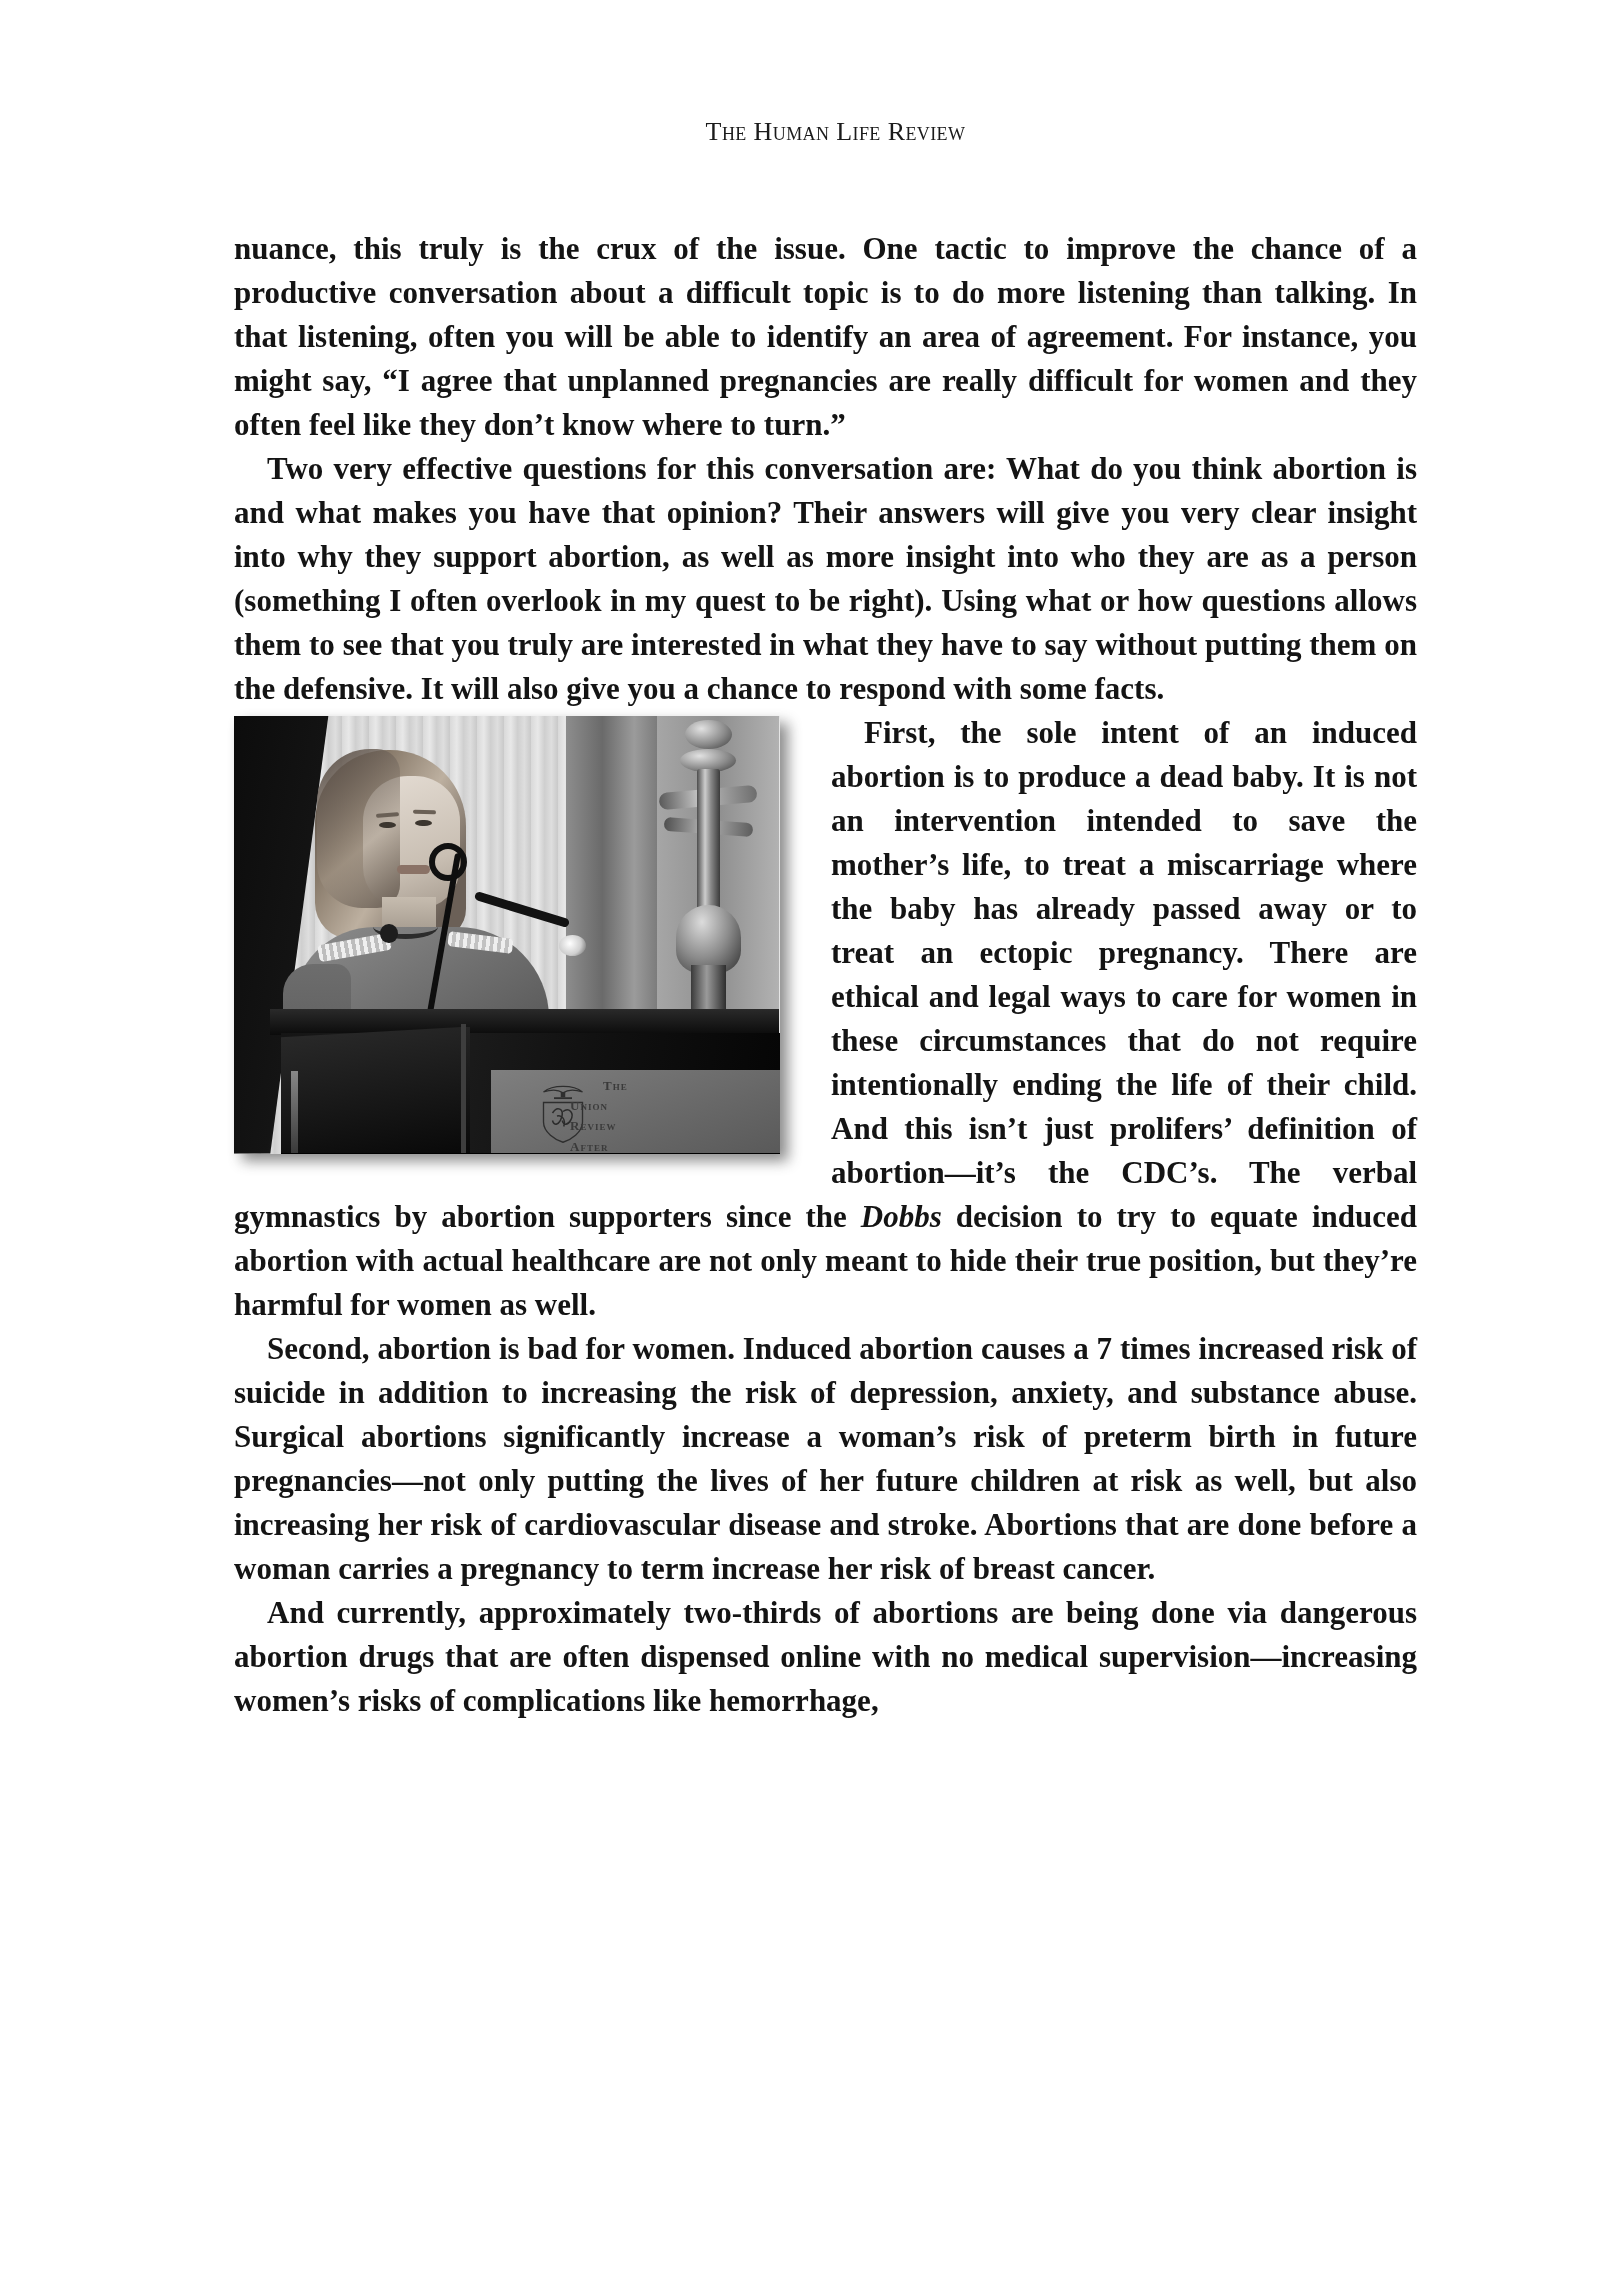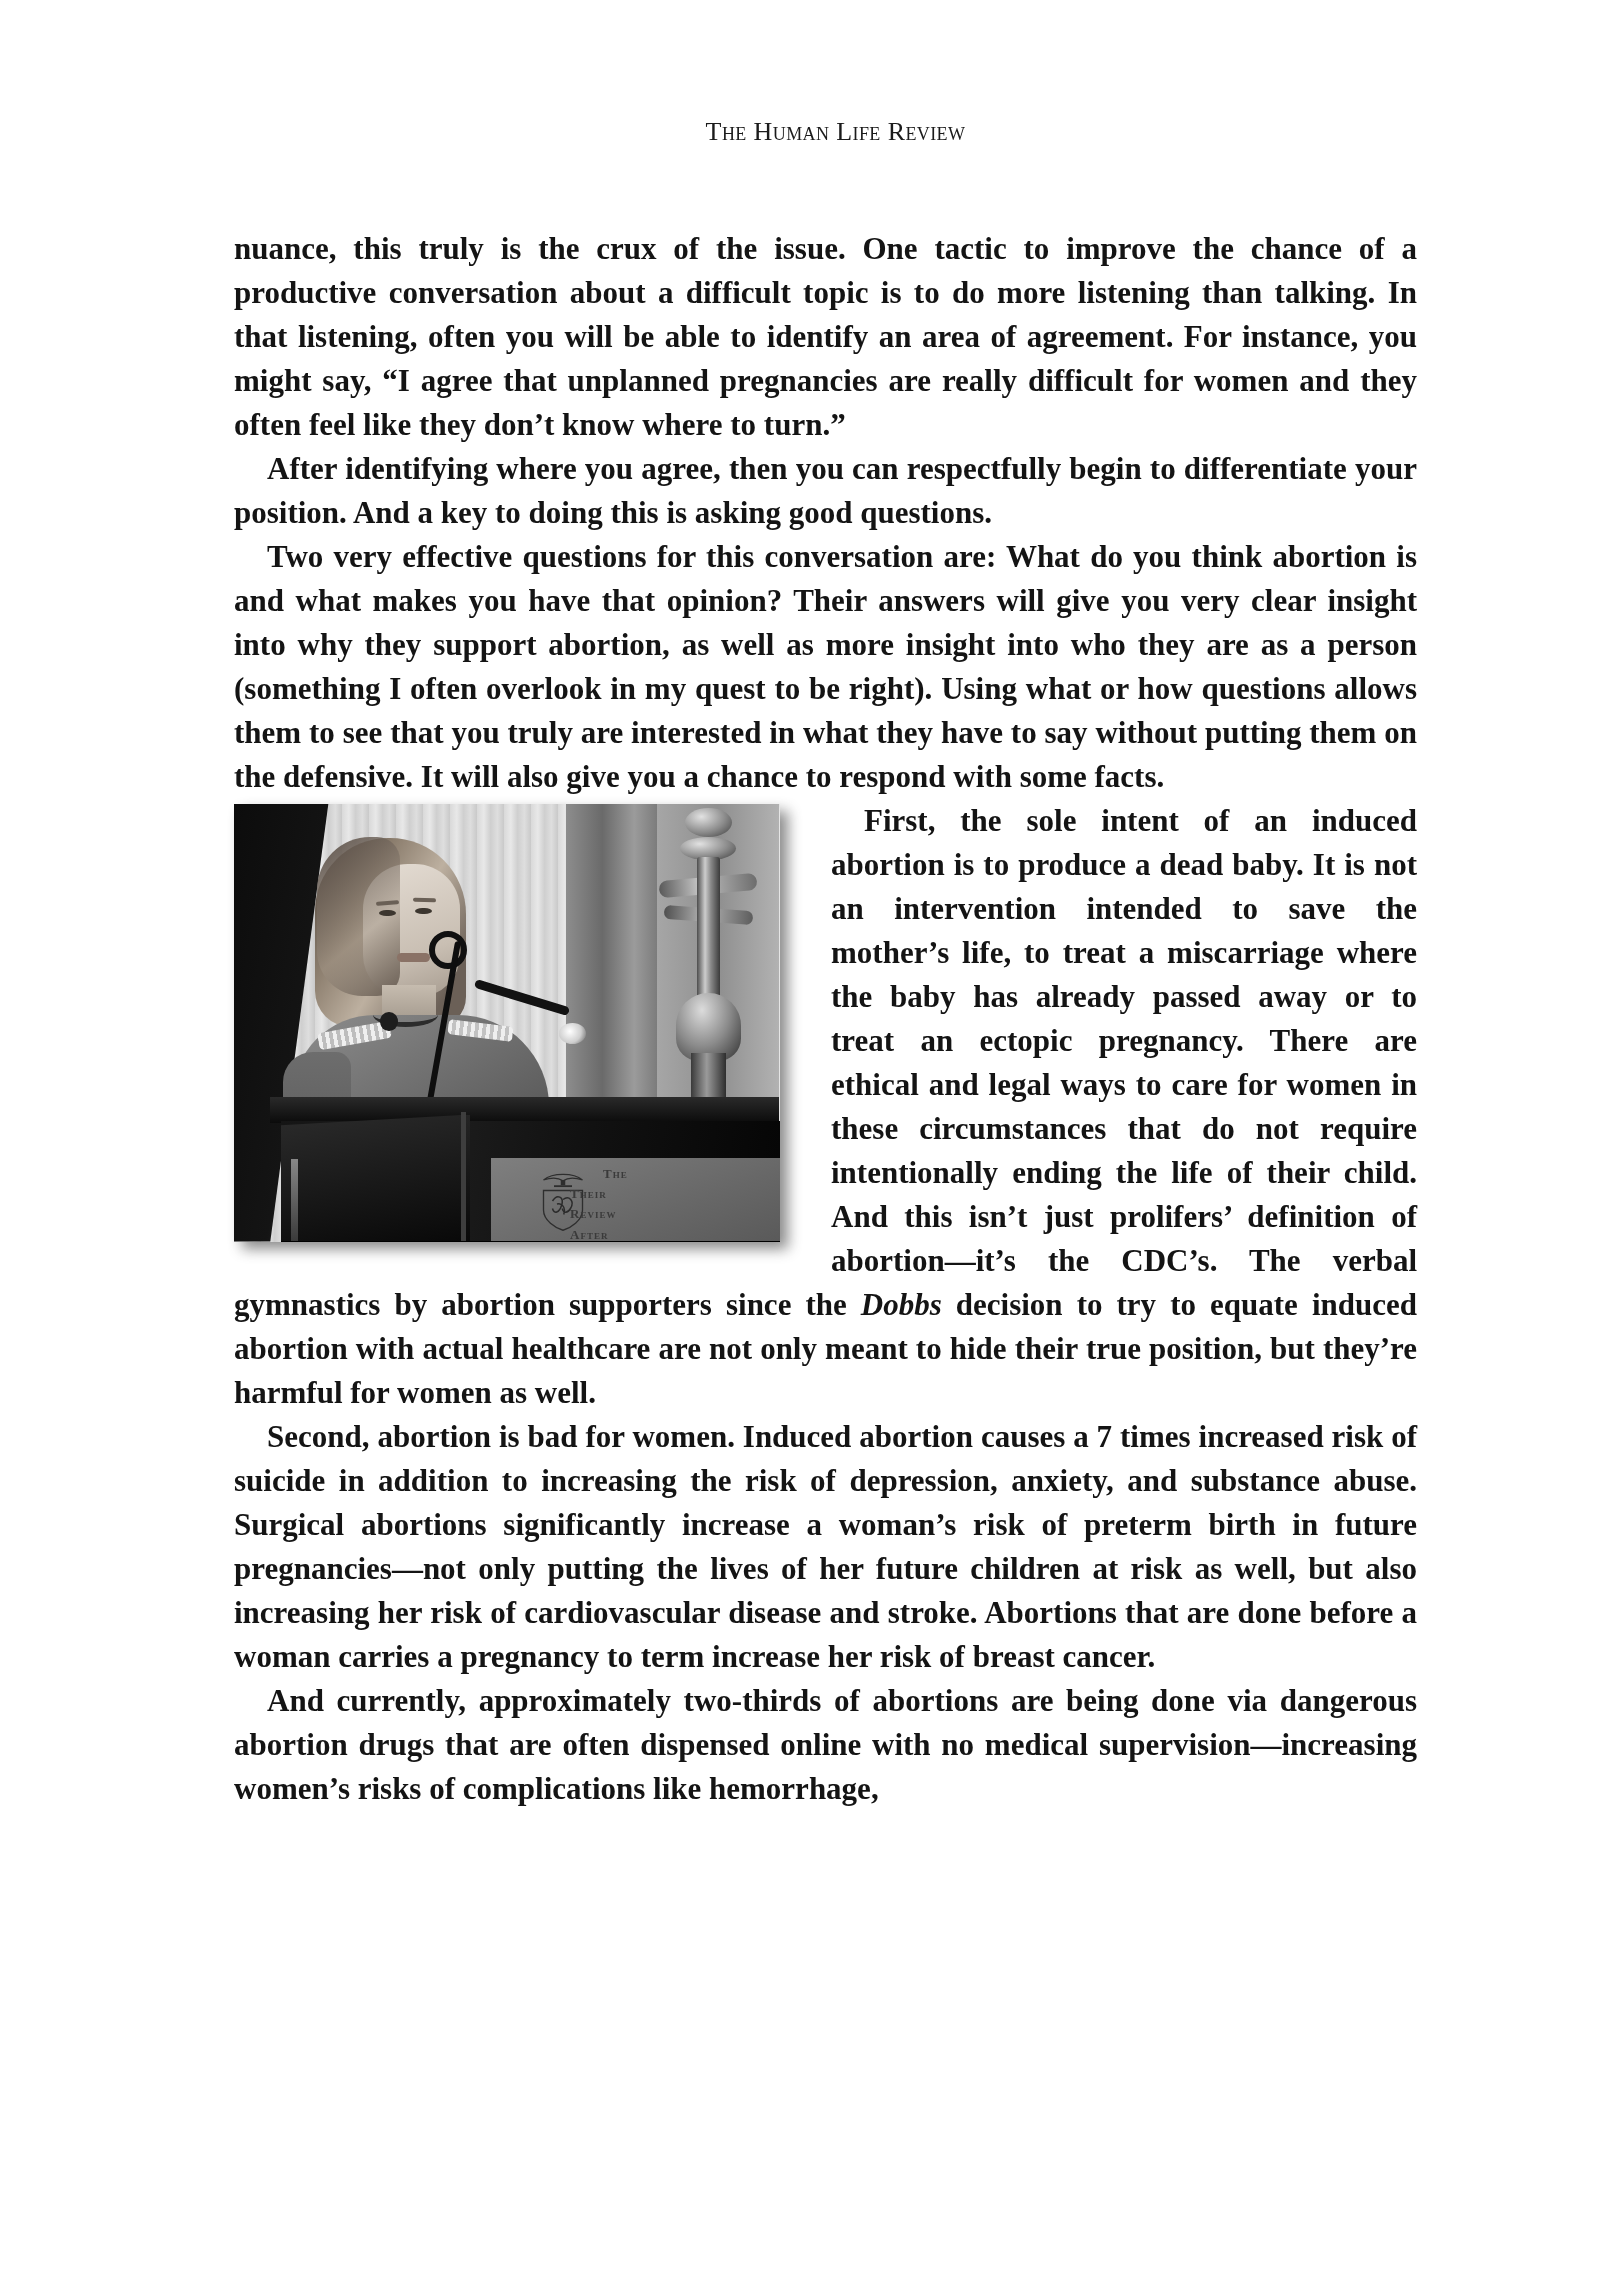--- a/index.html
+++ b/index.html
@@ -339,21 +339,20 @@
 <body>
 
 <div class="page">
 
   <div class="running-head sc">The Human Life Review</div>
 
   <div class="col">
 
     <p>nuance, this truly is the crux of the issue. One tactic to improve the chance of a productive conversation about a difficult topic is to do more listening than talking. In that listening, often you will be able to identify an area of agreement. For instance, you might say, “I agree that unplanned pregnancies are really difficult for women and they often feel like they don’t know where to turn.”</p>
 
-    <p class="indent">After identifying where you agree, then you can respectfully begin to differentiate your position. And a key to doing this is asking good questions.</p>
 
     <p class="indent">Two very effective questions for this conversation are: What do you think abortion is and what makes you have that opinion? Their answers will give you very clear insight into why they support abortion, as well as more insight into who they are as a person (something I often overlook in my quest to be right). Using what or how questions allows them to see that you truly are interested in what they have to say without putting them on the defensive. It will also give you a chance to respond with some facts.</p>
 
     <p class="indent">
       <span class="photo-figure">
         <span class="photo-shadow"></span>
         <span class="photo">
           <span class="scene">
             <span class="curtain"></span>
             <span class="curtain-panel-right"></span>
@@ -406,21 +405,21 @@
                   <rect x="29" y="16" width="6" height="7" fill="#2e2e2e"></rect>
                   <rect x="20" y="23" width="24" height="2.4" fill="#2e2e2e"></rect>
                   <path d="M6 30 H58 V56 C58 70, 42 80, 32 83 C22 80, 6 70, 6 56 Z" fill="none" stroke="#2e2e2e" stroke-width="1.8"></path>
                   <path d="M18 44 C24 34, 34 38, 30 50 C27 60, 20 62, 18 54" fill="none" stroke="#2b2b2b" stroke-width="2"></path>
                   <path d="M32 42 C40 36, 48 44, 42 54 C38 61, 32 60, 31 54" fill="none" stroke="#2b2b2b" stroke-width="2"></path>
                   <path d="M24 48 C30 46, 36 52, 33 62" fill="none" stroke="#2b2b2b" stroke-width="2"></path>
                 </svg>
               </span>
               <span class="plaque-words">
                 <span>The</span><br>
-                <span>Their</span><br>
+                <span>Union</span><br>
                 <span>Review</span><br>
                 <span>After</span>
               </span>
             </span>
             <span class="plaque-bottom"></span>
           </span>
         </span>
       </span>
       <span>First, the sole intent of an induced abortion is to produce a dead baby. It is not an intervention intended to save the mother’s life, to treat a miscarriage where the baby has already passed away or to treat an ectopic pregnancy.  There are ethical and legal ways to care for women in these circumstances that do not require intentionally ending the life of their child. And this isn’t just prolifers’ definition of abortion—it’s the CDC’s. The verbal gymnastics by abortion supporters since the </span><i>Dobbs</i><span> decision to try to equate induced abortion with actual healthcare are not only meant to hide their true position, but they’re harmful for women as well.</span>
     </p>

